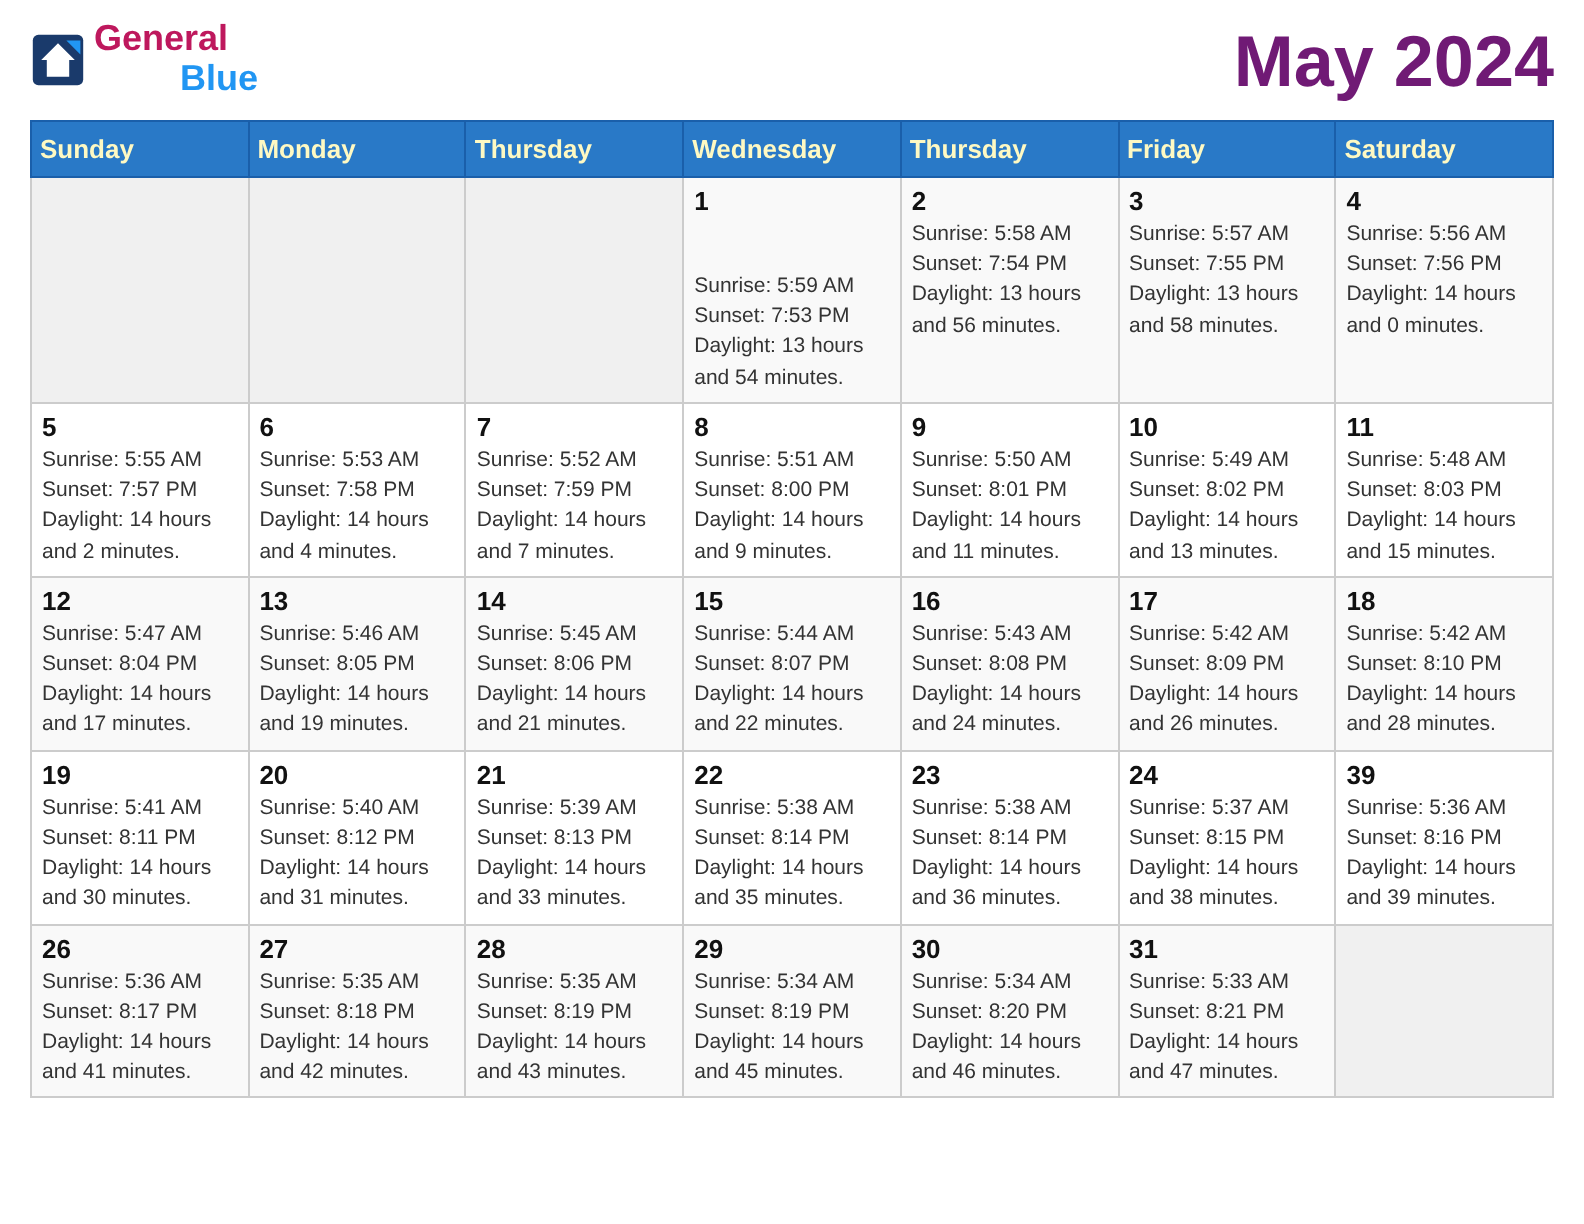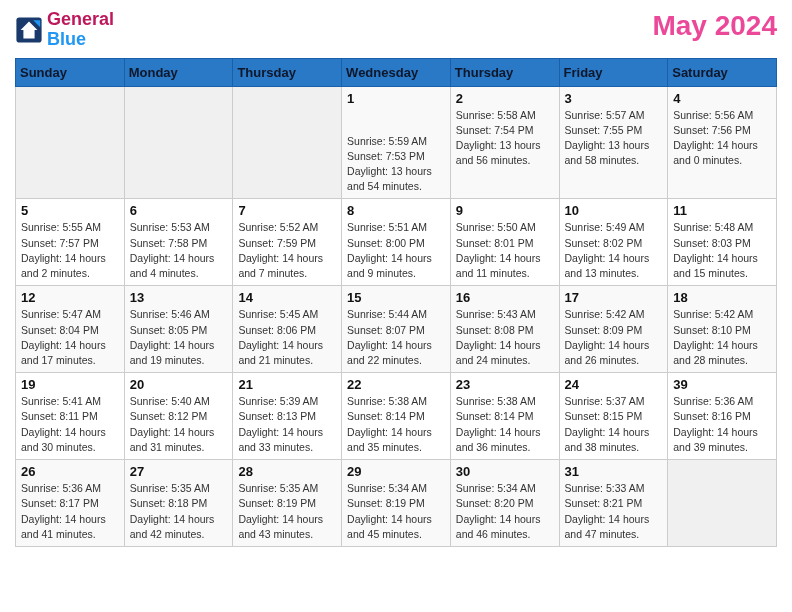--- a/index.html
+++ b/index.html
@@ -31,36 +31,36 @@
       color: #be185d;
     }
     .logo-icon {
       width: 28px;
       height: 28px;
     }
     .title-area {
       text-align: right;
     }
     .calendar-title {
-      font-size: 28px;
+      font-size: 36px;
       font-weight: bold;
-      color: #ec4899;
+      color: #701a75;
     }
     .calendar-subtitle {
       font-size: 16px;
       color: #333;
     }
     table {
       width: 100%;
       border-collapse: collapse;
       font-size: 11px;
     }
     thead tr th {
       background-color: #2979c7;
-      color: #0f172a;
+      color: #fef9c3;
       padding: 6px 4px;
       text-align: left;
       font-size: 13px;
       border: 1px solid #1a5faa;
     }
     tbody tr td {
       border: 1px solid #ccc;
       vertical-align: top;
       padding: 4px 5px;
       width: 14.28%;
@@ -94,21 +94,21 @@
 
 <div class="header-area">
   <div class="logo">
     <svg class="logo-icon" viewBox="0 0 40 40">
       <rect x="2" y="2" width="36" height="36" rx="4" fill="#1a3a6b"></rect>
       <polygon points="20,8 32,20 28,20 28,32 12,32 12,20 8,20" fill="white"></polygon>
       <polygon points="26,6 36,16 36,6" fill="#2196F3"></polygon>
     </svg>
     <div class="logo-text">
       <div><span>General</span></div>
-      <div><span style="color:#2196F3;">Blue</span></div>
+      <div><span style="color:#2196F3;margin-left:43px;">Blue</span></div>
     </div>
   </div>
   <div class="title-area">
     <div class="calendar-title">May 2024</div>
   </div>
 </div>
 
 <table>
   <thead>
     <tr>

